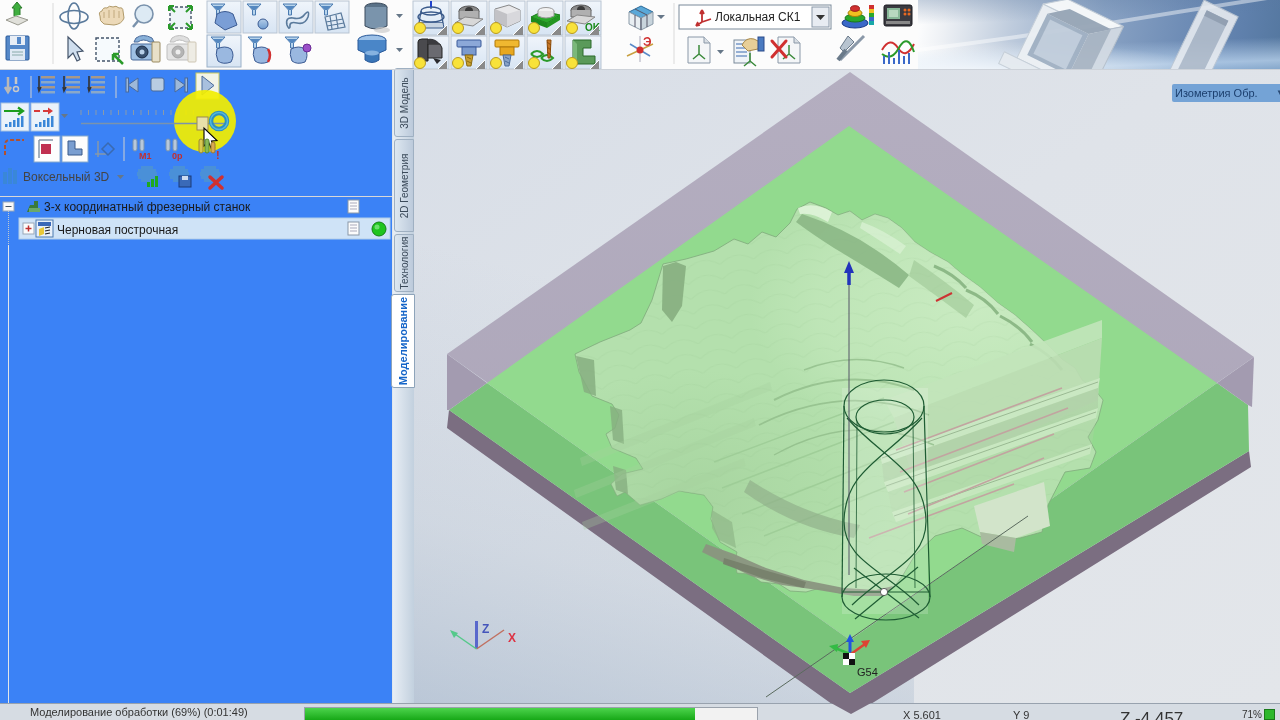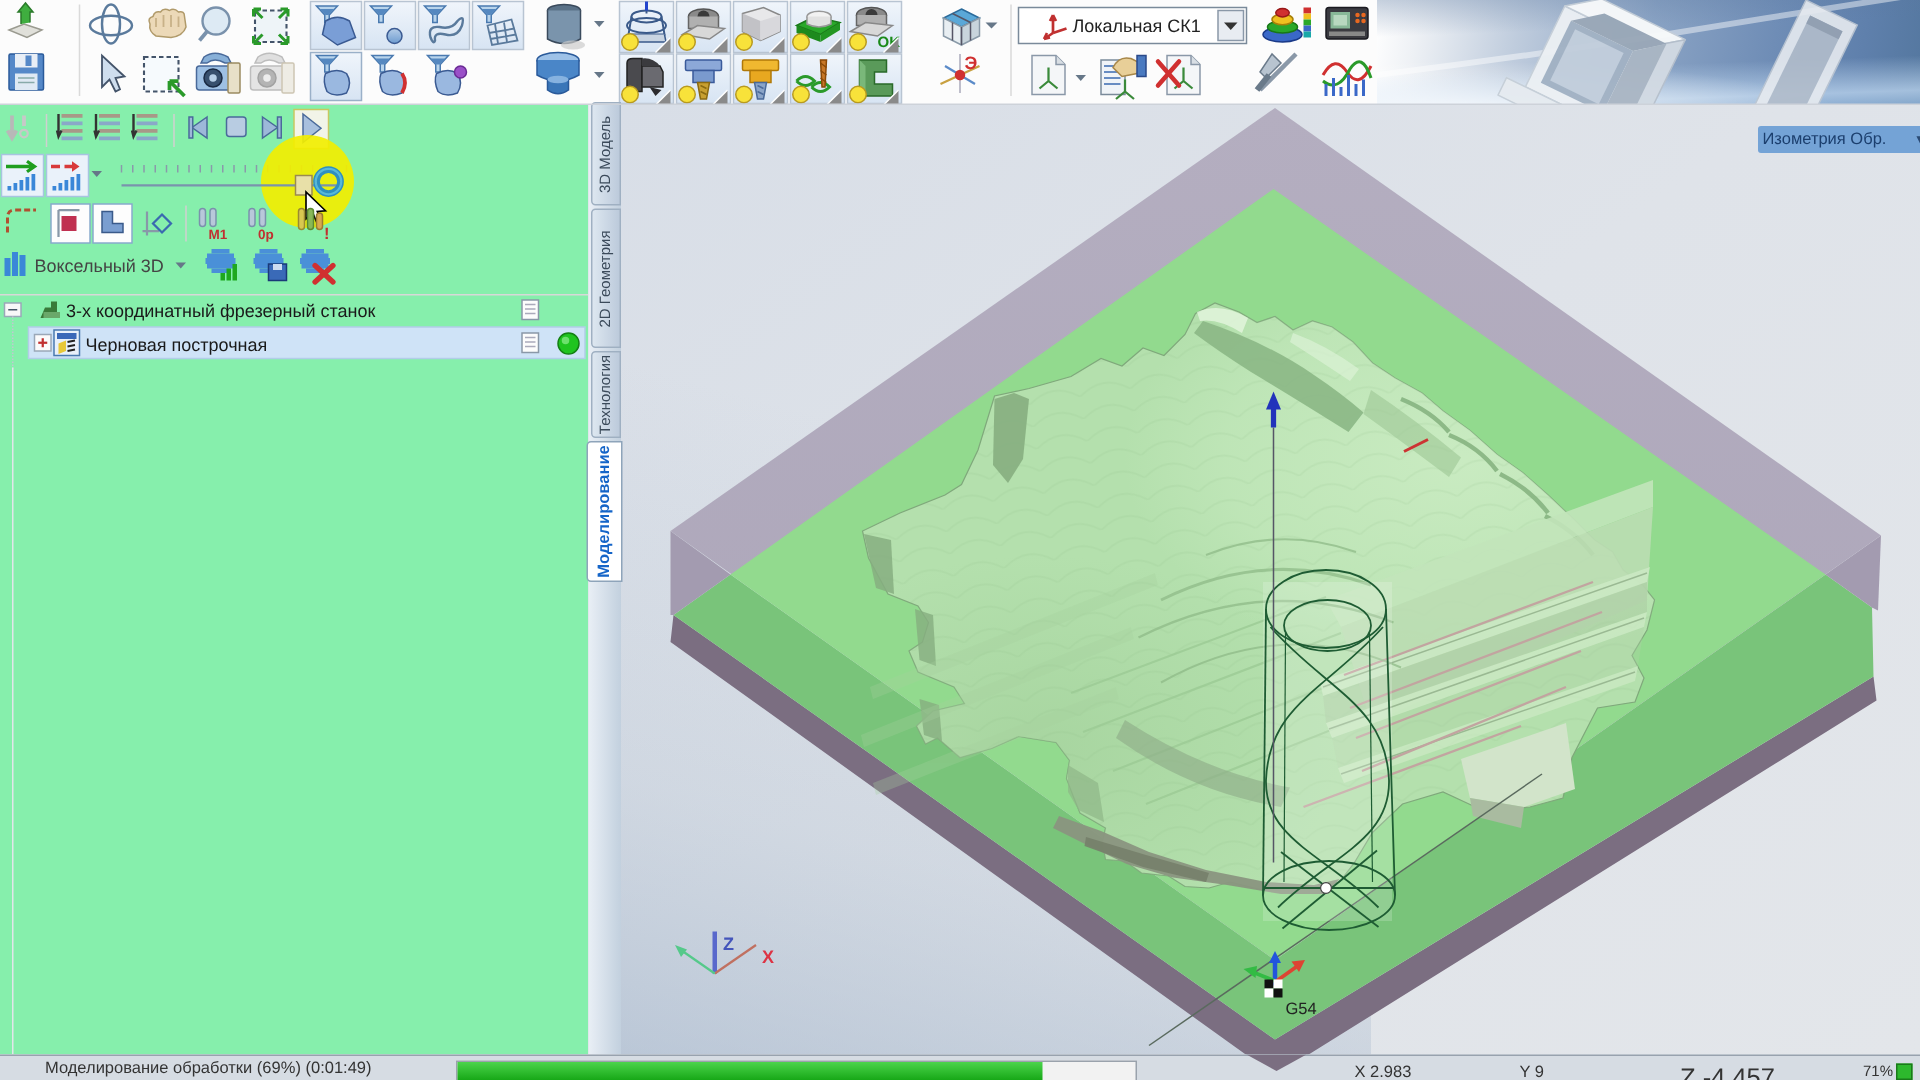--- a/index.html
+++ b/index.html
@@ -1,19 +1,19 @@
 <!DOCTYPE html>
 <html><head>
 <meta charset="utf-8">
 <style>
   * { margin:0; padding:0; box-sizing:border-box; }
   html,body { width:1280px; height:720px; overflow:hidden; font-family:"Liberation Sans", sans-serif; background:#fff; }
   .abs { position:absolute; }
   #toolbar { position:absolute; left:0; top:0; width:1280px; height:70px; background:#fcfcfc; }
-  #leftpanel { position:absolute; left:0; top:70px; width:392px; height:633px; background:#86efac; }
+  #leftpanel { position:absolute; left:0; top:70px; width:392px; height:633px; background:#3b82f6; }
   #tabstrip { position:absolute; left:392px; top:70px; width:22px; height:633px; background:linear-gradient(to right,#e8eef5,#c2d0de); border-left:1px solid #e0e6ec;}
   #viewport { position:absolute; left:414px; top:70px; width:866px; height:633px;
      background:linear-gradient(115deg,#dde2e9 0%, #e2e6eb 40%, #e4e7ea 100%); }
   #statusbar { position:absolute; left:0; top:703px; width:1280px; height:17px; background:#d6dce3; border-top:1px solid #98a2ae; }
   .vtab { position:absolute; left:1px; width:20px; color:#3b4a5a; font-size:10px; text-align:center;
           background:linear-gradient(to right,#dde7f0,#bccadb); border:1px solid #9fb0c2; border-radius:3px 0 0 3px; }
   .vtab span { position:absolute; left:50%; top:50%; transform:translate(-50%,-50%) rotate(-90deg); white-space:nowrap; }
 </style>
 </head>
 <body>
@@ -740,21 +740,21 @@
   </g>
 </svg>
 <div class="abs" style="left:758px;top:14px;width:120px;height:18px;background:#74a3d6;border-radius:2px;color:#1c3f6e;font-size:11px;line-height:18px;padding-left:3px;">Изометрия Обр. <span style="position:absolute;right:8px;top:0;font-size:8px;color:#2a4a74;">▼</span></div>
 </div>
 <div class="abs" style="left:0;top:69px;width:1280px;height:1px;background:#cdd2d9;z-index:4;"></div>
 <div id="statusbar">
   <div class="abs" style="left:30px;top:2px;font-size:11px;color:#333;">Моделирование обработки (69%) (0:01:49)</div>
   <div class="abs" style="left:304px;top:3px;width:454px;height:14px;background:#f2f2f2;border:1px solid #9aa2ac;">
     <div style="width:390px;height:100%;background:linear-gradient(to bottom,#4cd44c,#17a817);"></div>
   </div>
-  <div class="abs" style="left:903px;top:5px;font-size:11px;color:#333;">X 2.983</div>
+  <div class="abs" style="left:903px;top:5px;font-size:11px;color:#333;">X 5.601</div>
   <div class="abs" style="left:1013px;top:5px;font-size:11px;color:#333;">Y 9</div>
   <div class="abs" style="left:1120px;top:5px;font-size:17px;color:#333;">Z -4.457</div>
   <div class="abs" style="left:1242px;top:5px;font-size:10px;color:#333;">71%</div>
   <div class="abs" style="left:1264px;top:5px;width:11px;height:11px;background:#2db82d;border:1px solid #1a7a1a;"></div>
 </div>
 <svg class="abs" style="left:830px;top:703px;z-index:5;" width="42" height="12" viewBox="0 0 42 12">
     <polygon points="1,0 41,0 21,11" fill="#7b6e81"></polygon>
   </svg>
 
 </body></html>

